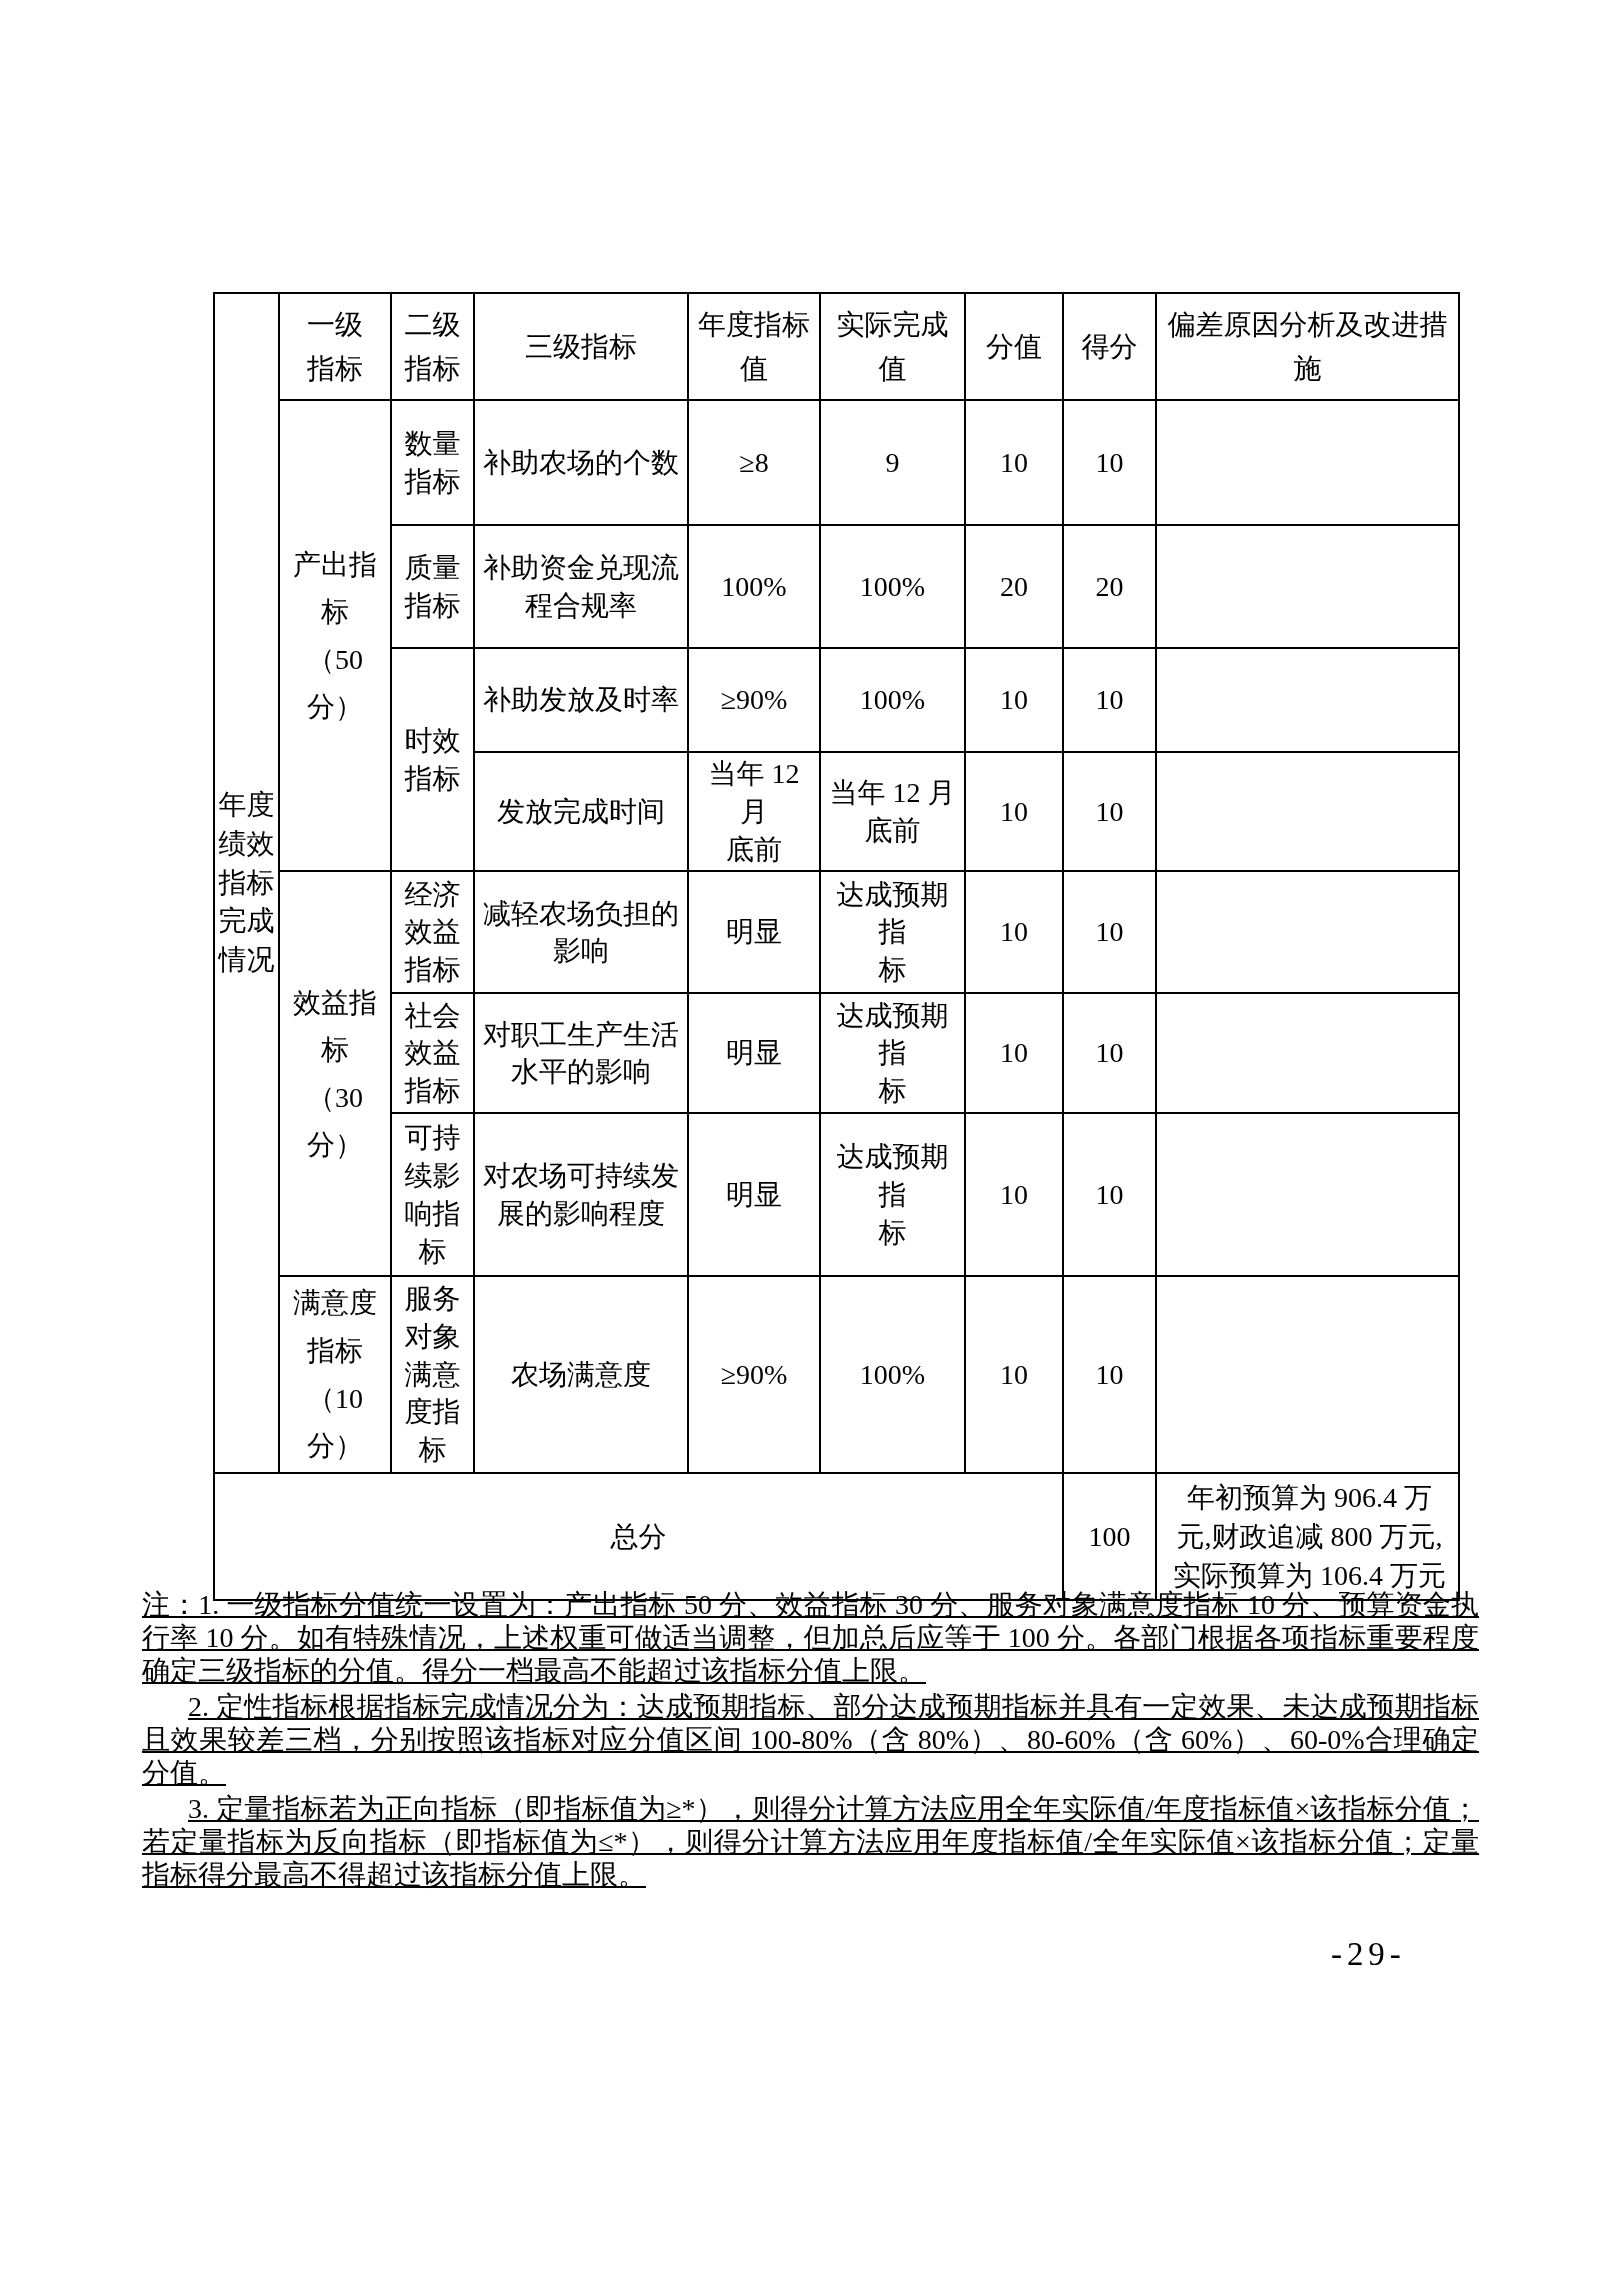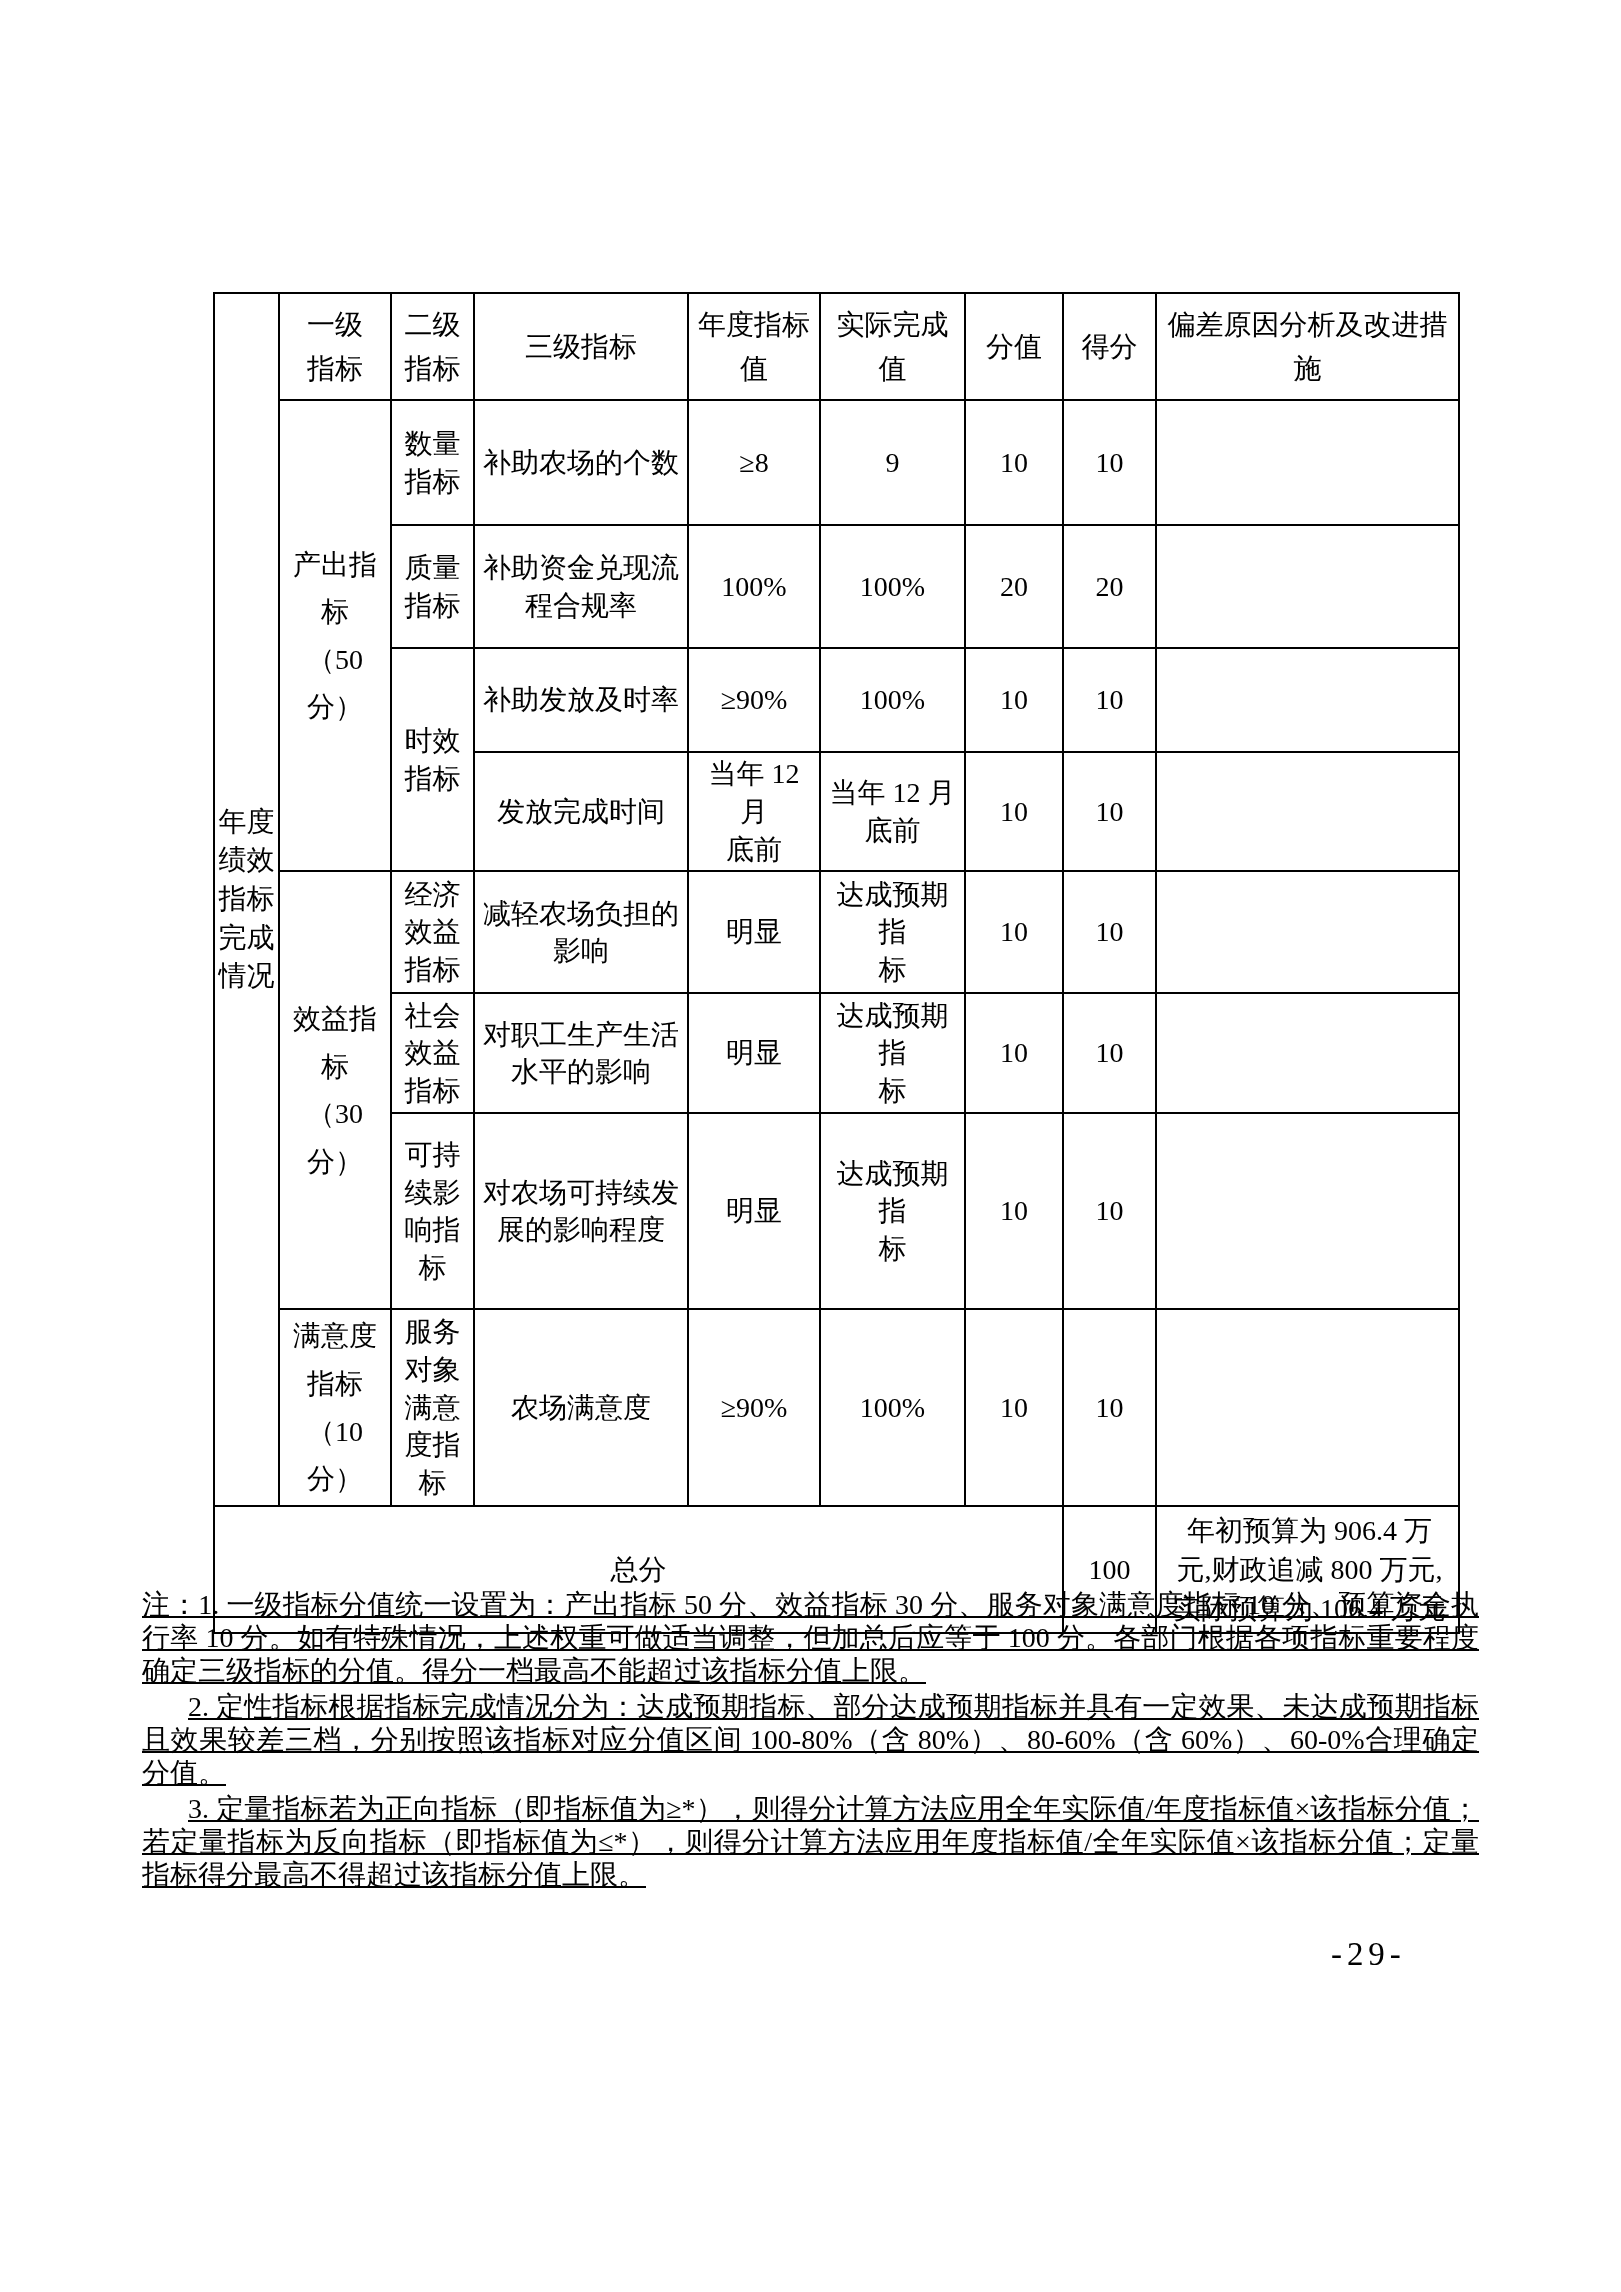--- a/index.html
+++ b/index.html
@@ -172,21 +172,21 @@
       <td>对职工生产生活
 水平的影响</td>
       <td>明显</td>
       <td>达成预期指
 标</td>
       <td>10</td>
       <td>10</td>
       <td></td>
     </tr>
 
-    <tr style="height:196px">
+    <tr style="height:163px">
       <td>可持
 续影
 响指
 标</td>
       <td>对农场可持续发
 展的影响程度</td>
       <td>明显</td>
       <td>达成预期指
 标</td>
       <td>10</td>

